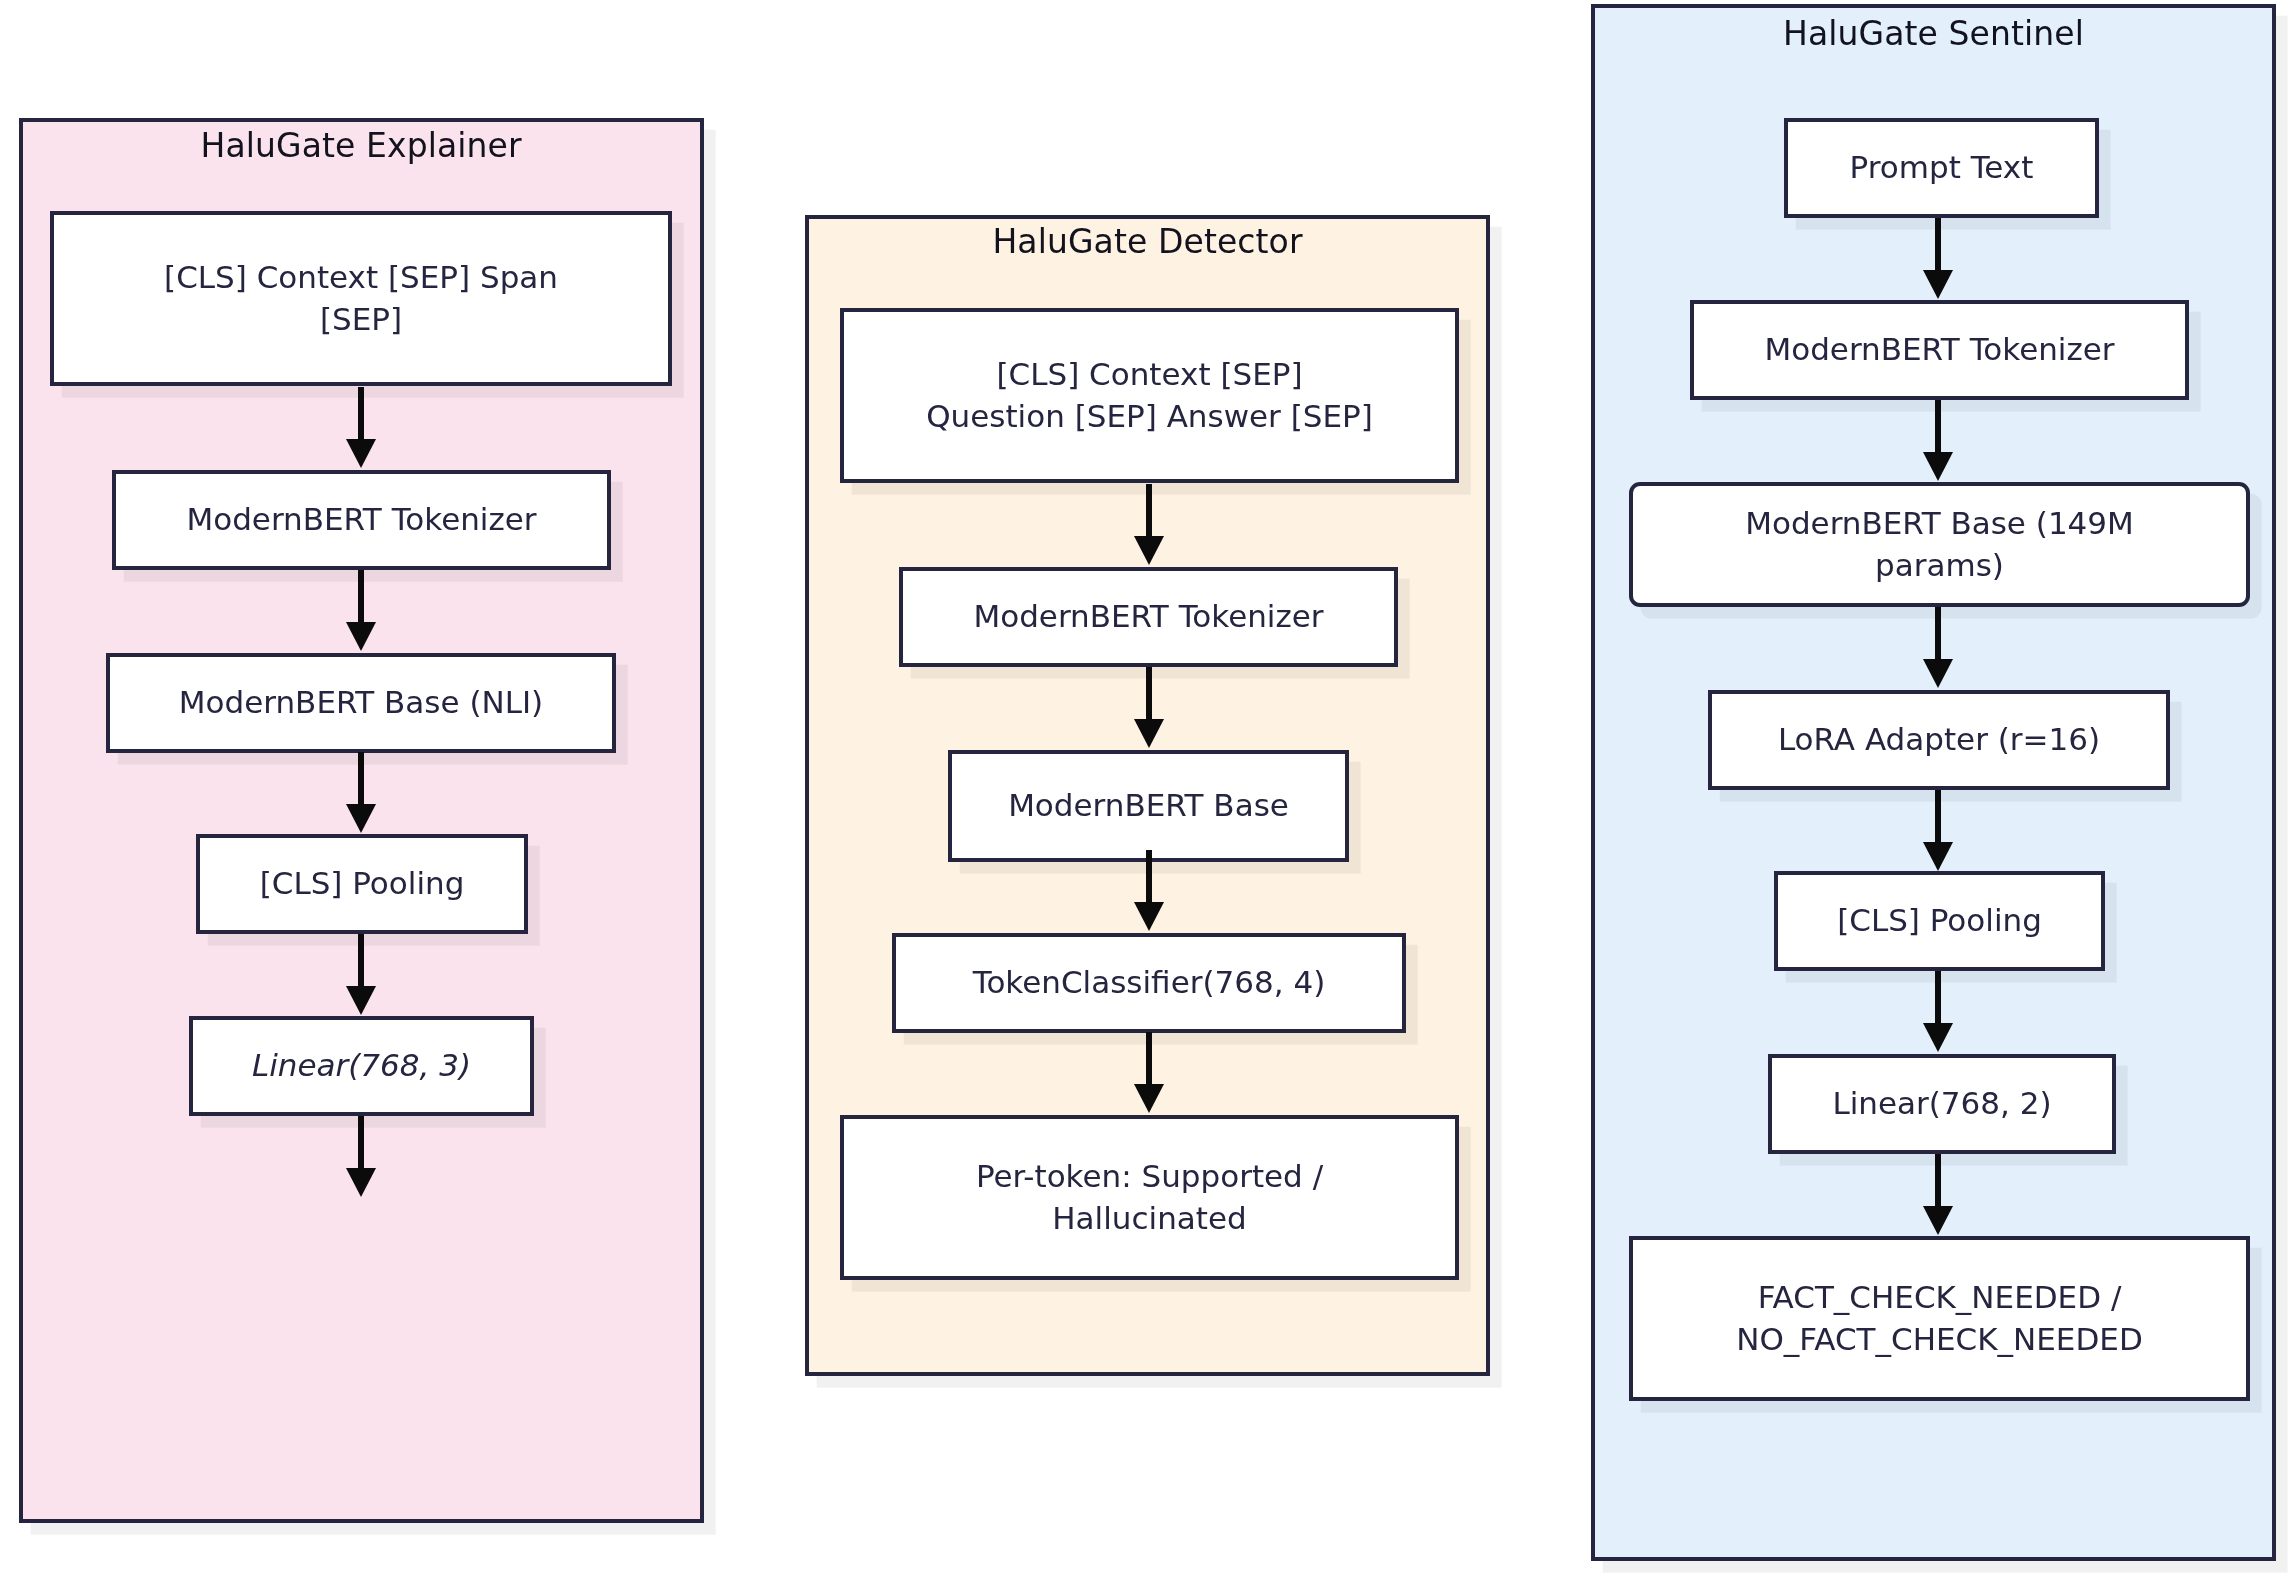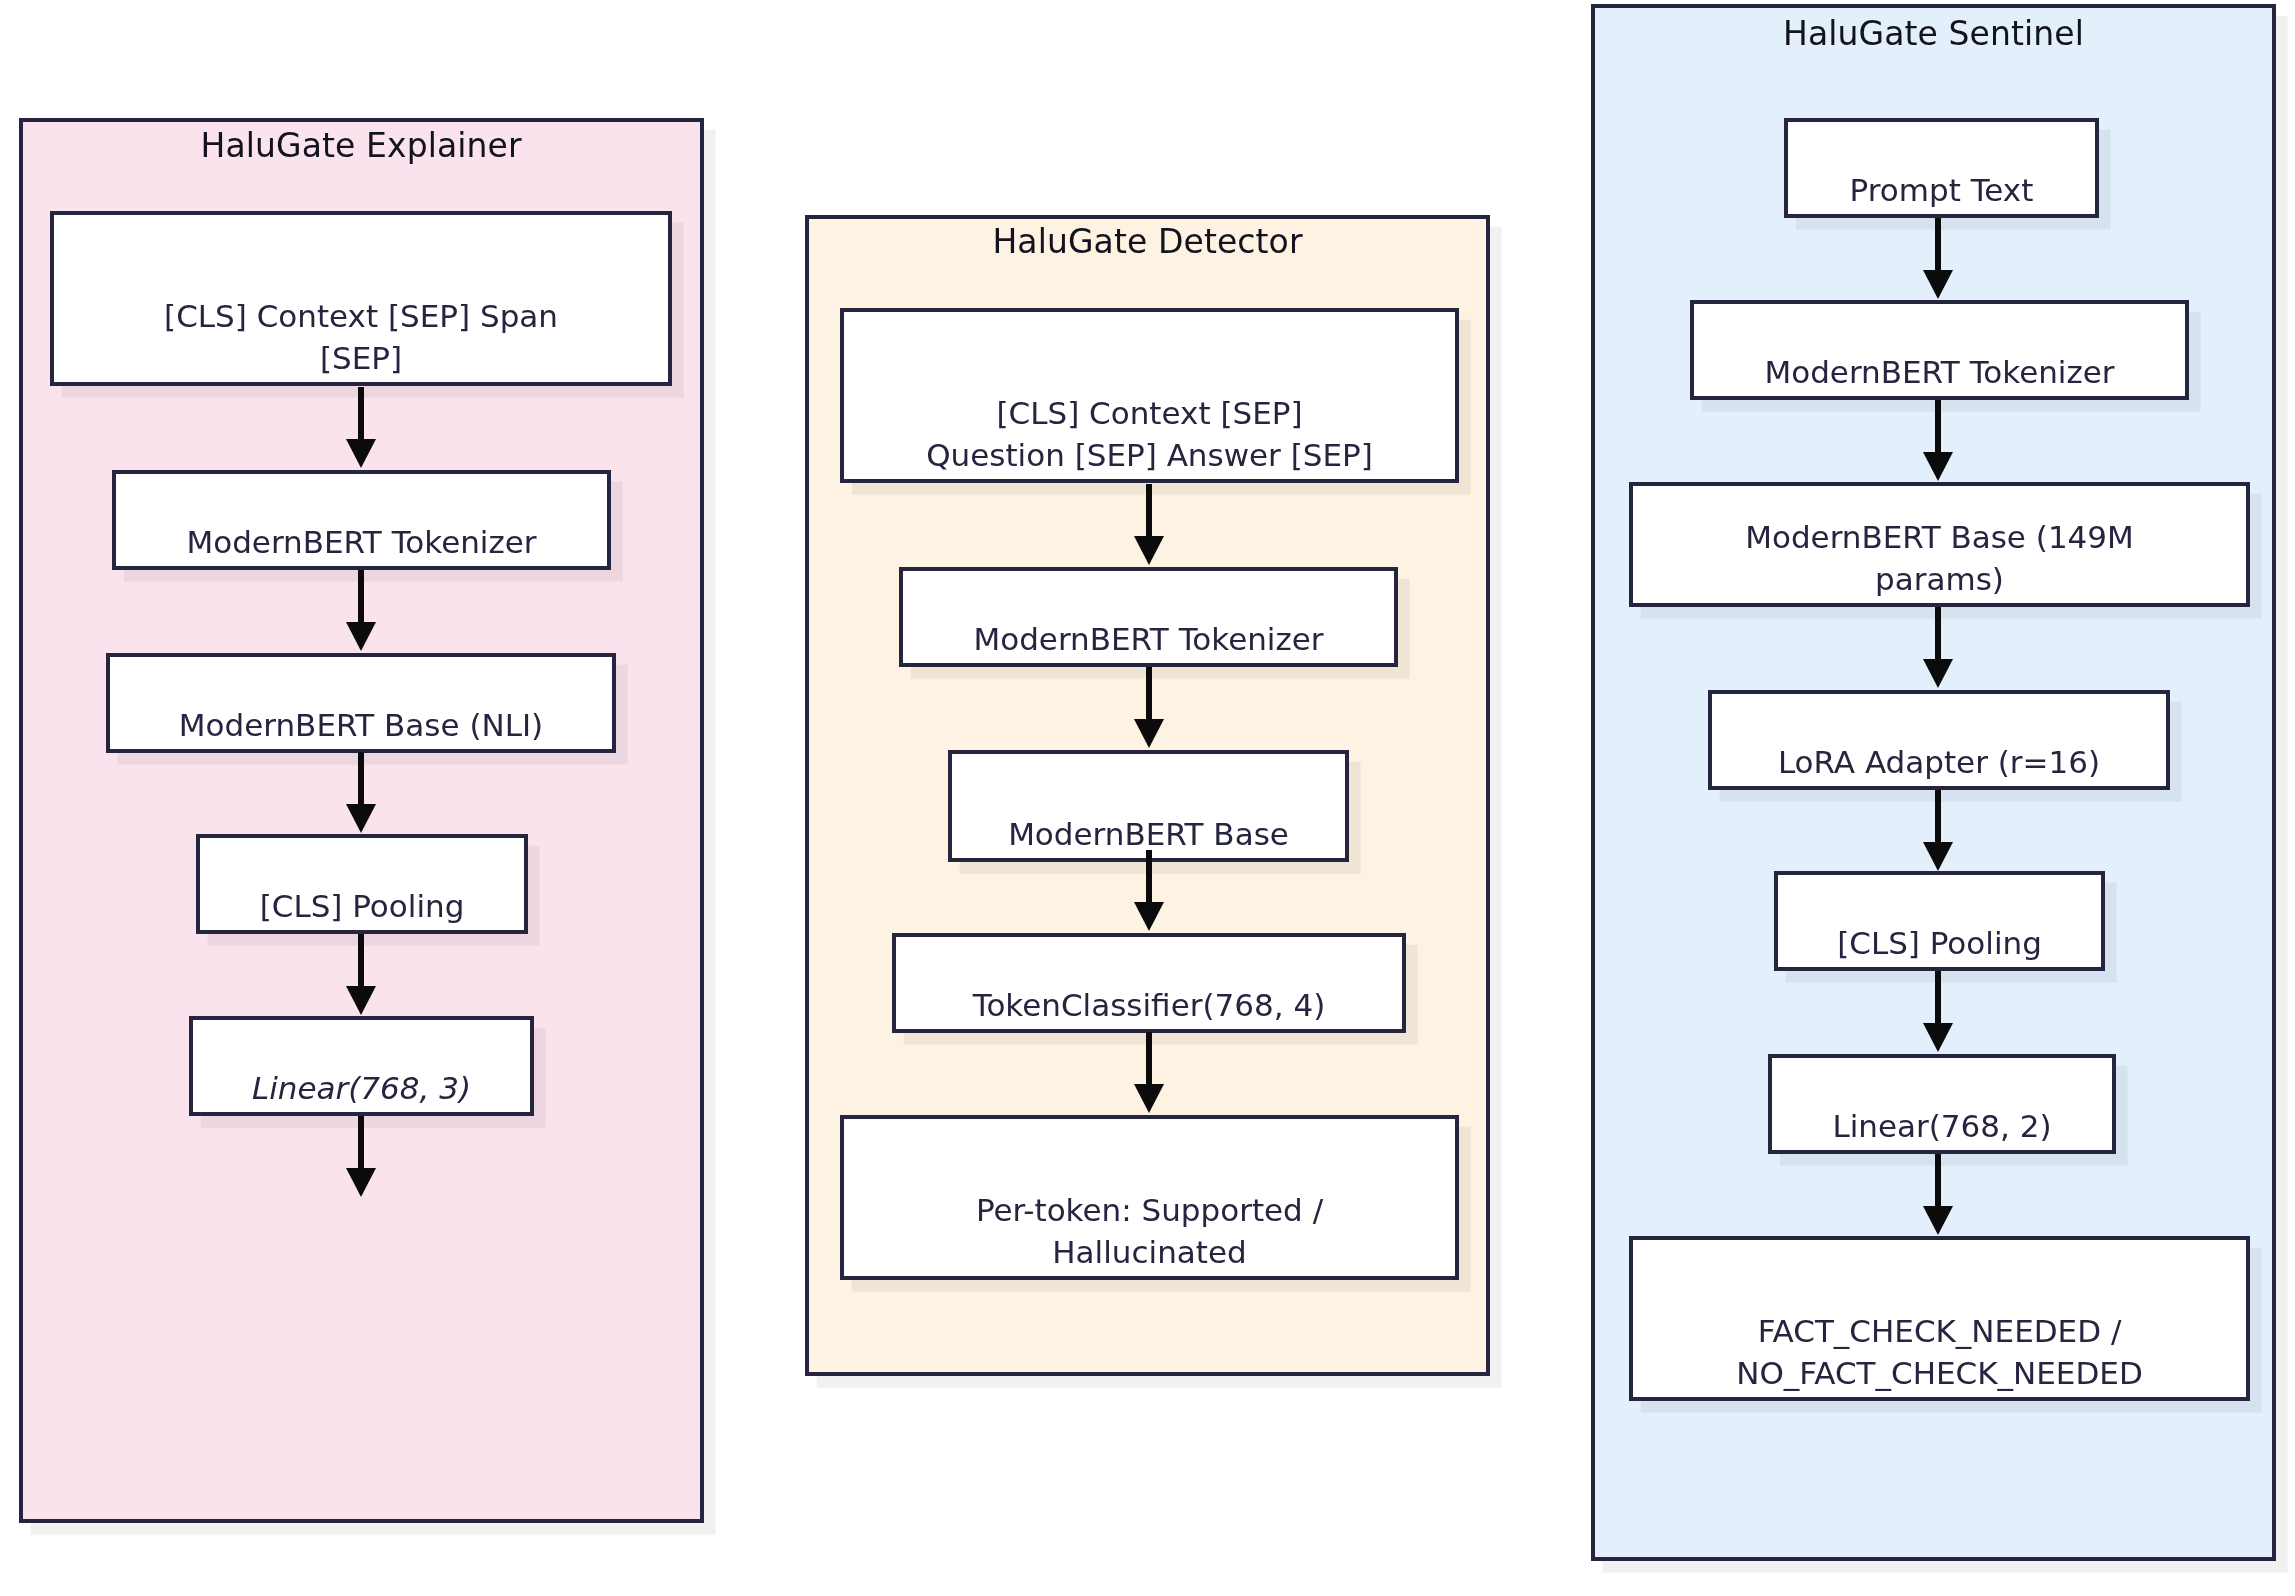--- a/index.html
+++ b/index.html
@@ -62,21 +62,21 @@
     background: #E3F0FC;
   }
 
   
   .node {
     position: absolute;
     box-sizing: border-box;
     background: #ffffff;
     border: 4.8px solid #252540;
     display: flex;
-    align-items: flex-end;
+    align-items: center;
     justify-content: center;
     text-align: center;
     color: #252540;
     font-size: 31px;
     line-height: 1.33;
     padding: 3.2px 11.7px;
     box-shadow: 11.7px 11.7px 0 0 rgba(0,0,0,0.055);
   }
   .node span { display: block; white-space: pre-line; }
 
@@ -208,21 +208,21 @@
   </div>
 
   <div class="node" style="left:1690px; top:300px; width:499px; height:100px;">
     <span>ModernBERT Tokenizer</span>
   </div>
   <div class="arrow" style="left:1938px; top:400px; height:81px;">
     <div class="shaft" style="height:53px;"></div>
     <div class="head" style="top:52px;"></div>
   </div>
 
-  <div class="node" style="left:1629px; top:482px; width:621px; height:125px;">
+  <div class="node" style="left:1629px; top:482px; width:621px; height:125px;border-radius:11px;">
     <span>ModernBERT Base (149M
 params)</span>
   </div>
   <div class="arrow" style="left:1938px; top:607px; height:81px;">
     <div class="shaft" style="height:53px;"></div>
     <div class="head" style="top:52px;"></div>
   </div>
 
   <div class="node" style="left:1708px; top:690px; width:462px; height:100px;">
     <span>LoRA Adapter (r=16)</span>

